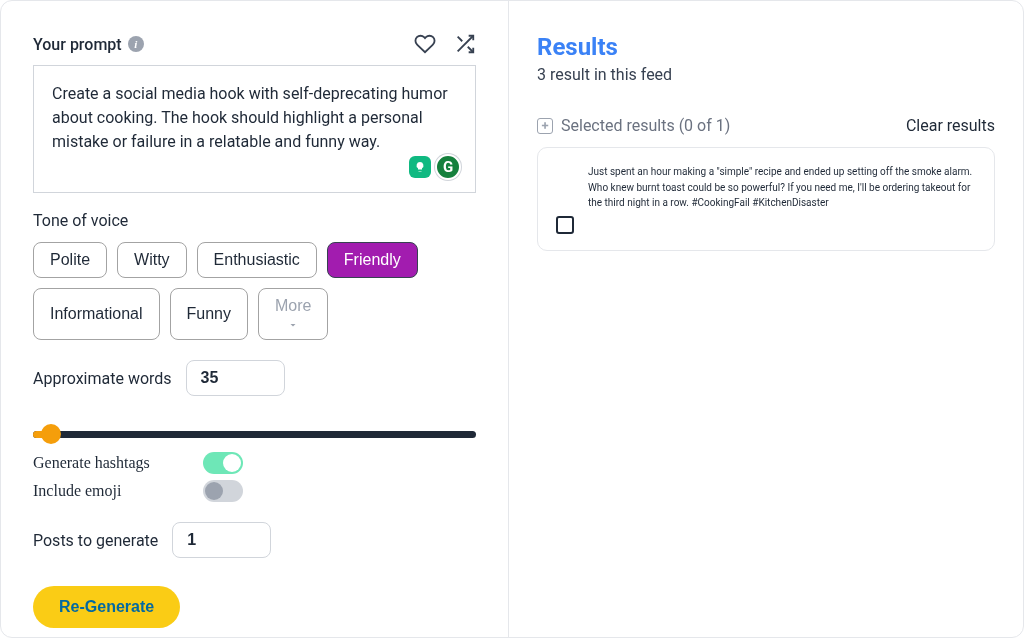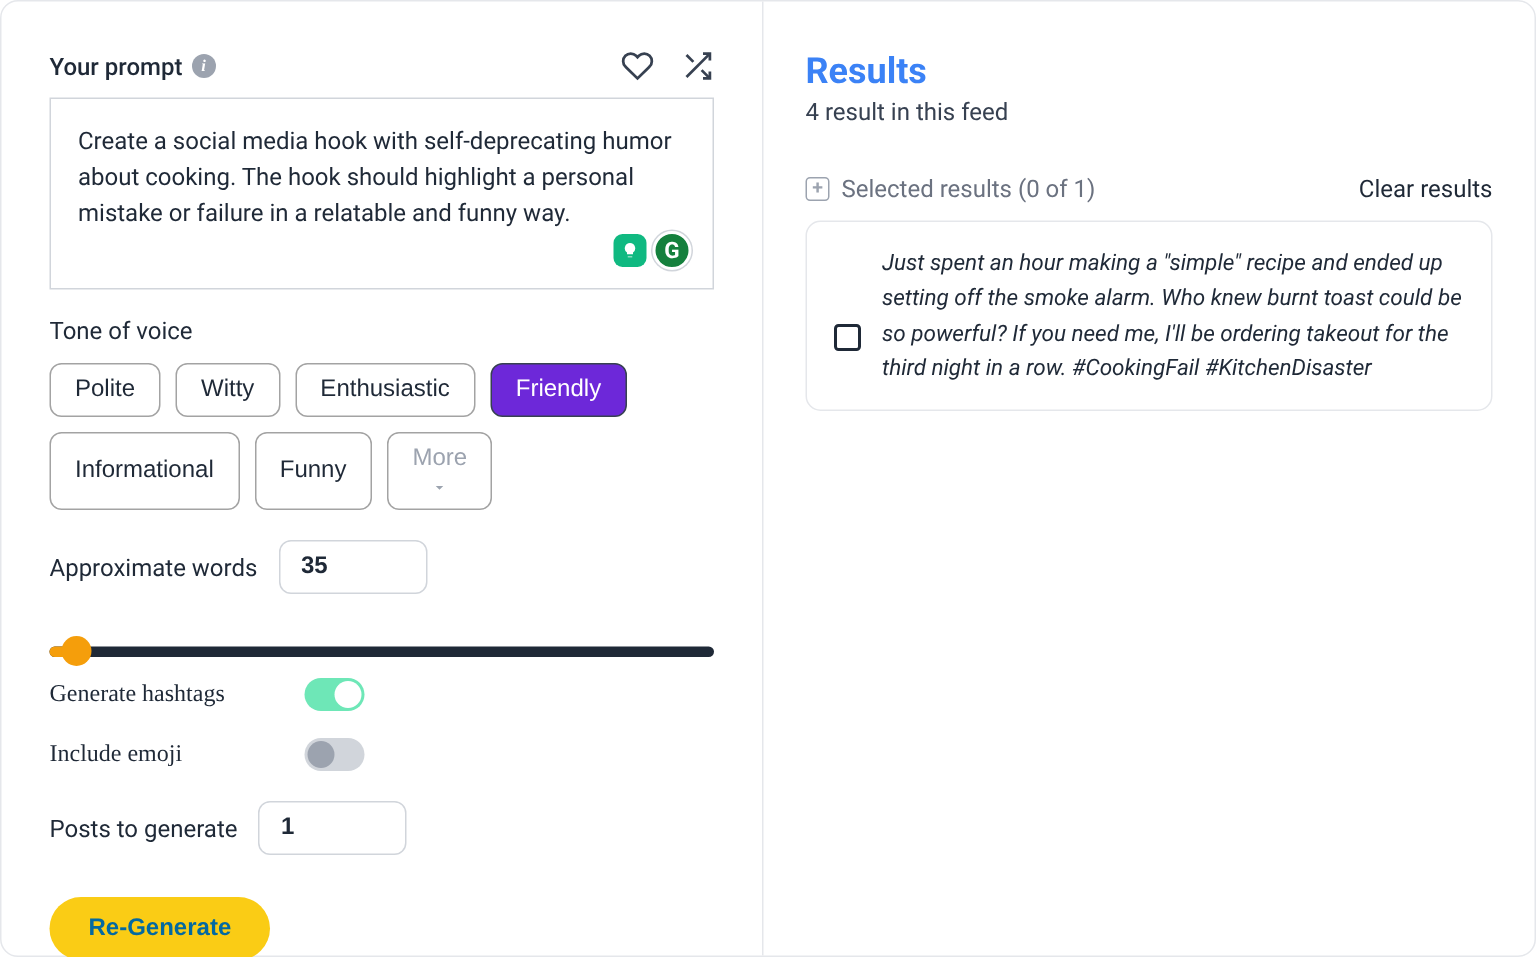--- a/index.html
+++ b/index.html
@@ -110,21 +110,21 @@
     .chip {
       border: 1px solid #a3a3a3;
       border-radius: 8px;
       padding: 8px 16px;
       font-size: 16px;
       background: #fff;
       cursor: pointer;
       color: #1f2937;
     }
     .chip.active {
-      background: #6d28d9;
+      background: #a21caf;
       color: #fff;
       border-color: #374151;
     }
     .chip.more { color: #9ca3af; display: inline-flex; align-items: center; gap: 4px; flex-direction: column; }
     
     .inline-row {
       display: flex;
       align-items: center;
       gap: 14px;
       margin-top: 20px;
@@ -223,24 +223,23 @@
     }
     .checkbox {
       width: 18px; height: 18px;
       border: 2px solid #1f2937;
       border-radius: 3px;
       margin-top: 52px;
       flex-shrink: 0;
       cursor: pointer;
     }
     .result-text {
-      font-size: 15px;
+      font-size: 10px;
       line-height: 1.55;
       color: #1f2937;
-      font-style: italic;
     }
   </style>
 </head>
 <body>
 
 <div class="container">
   <div class="left-panel">
 
     <div class="prompt-header">
       <div class="prompt-title">
@@ -304,38 +303,38 @@
       <div class="slider-thumb"></div>
     </div>
 
     <div class="toggle-row">
       <span class="lbl">Generate hashtags</span>
       <div class="toggle on">
           <div class="knob"></div>
         </div>
     </div>
 
-    <div class="toggle-row" style="margin-top:18px">
+    <div class="toggle-row" style="margin-top:6px">
       <span class="lbl">Include emoji</span>
       <div class="toggle">
           <div class="knob"></div>
         </div>
     </div>
 
     <div class="inline-row">
       <label>Posts to generate</label>
       <input class="num-input" value="1" style="">
     </div>
 
     <button class="regen-btn">Re-Generate</button>
   </div>
 
   <div class="right-panel">
     <div class="results-title">Results</div>
-    <div class="results-sub">4 result in this feed</div>
+    <div class="results-sub">3 result in this feed</div>
 
     <div class="results-bar">
       <div class="left">
         <span class="expand-square">+</span>
         <span>Selected results (0 of 1)</span>
       </div>
       <span class="clear-link">Clear results</span>
     </div>
 
     <div class="result-card">

